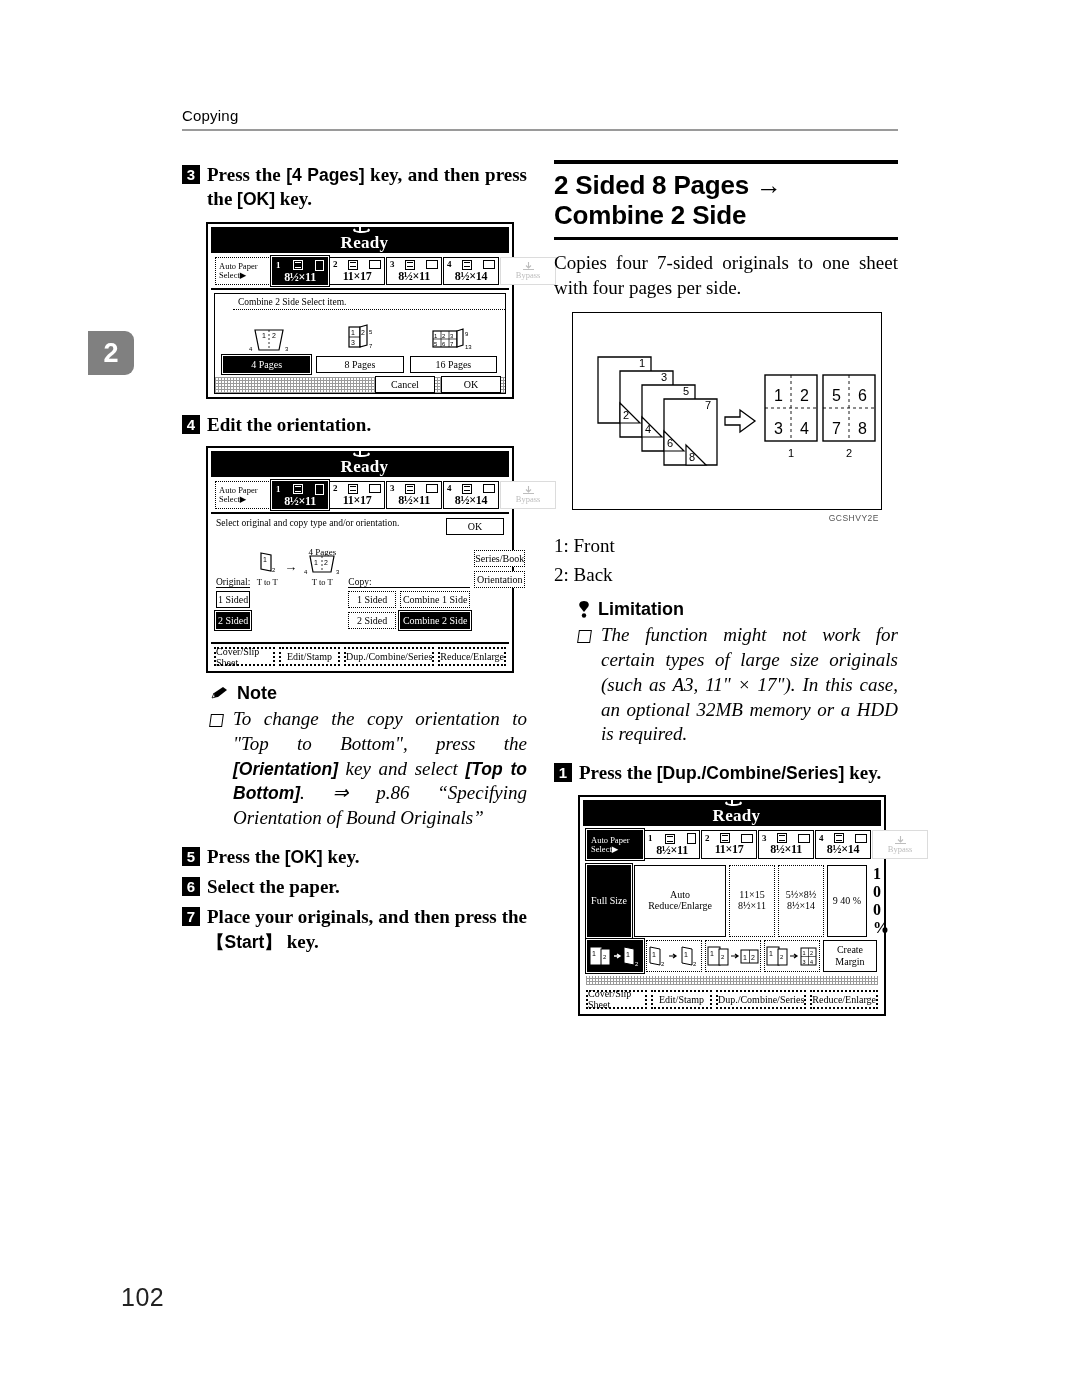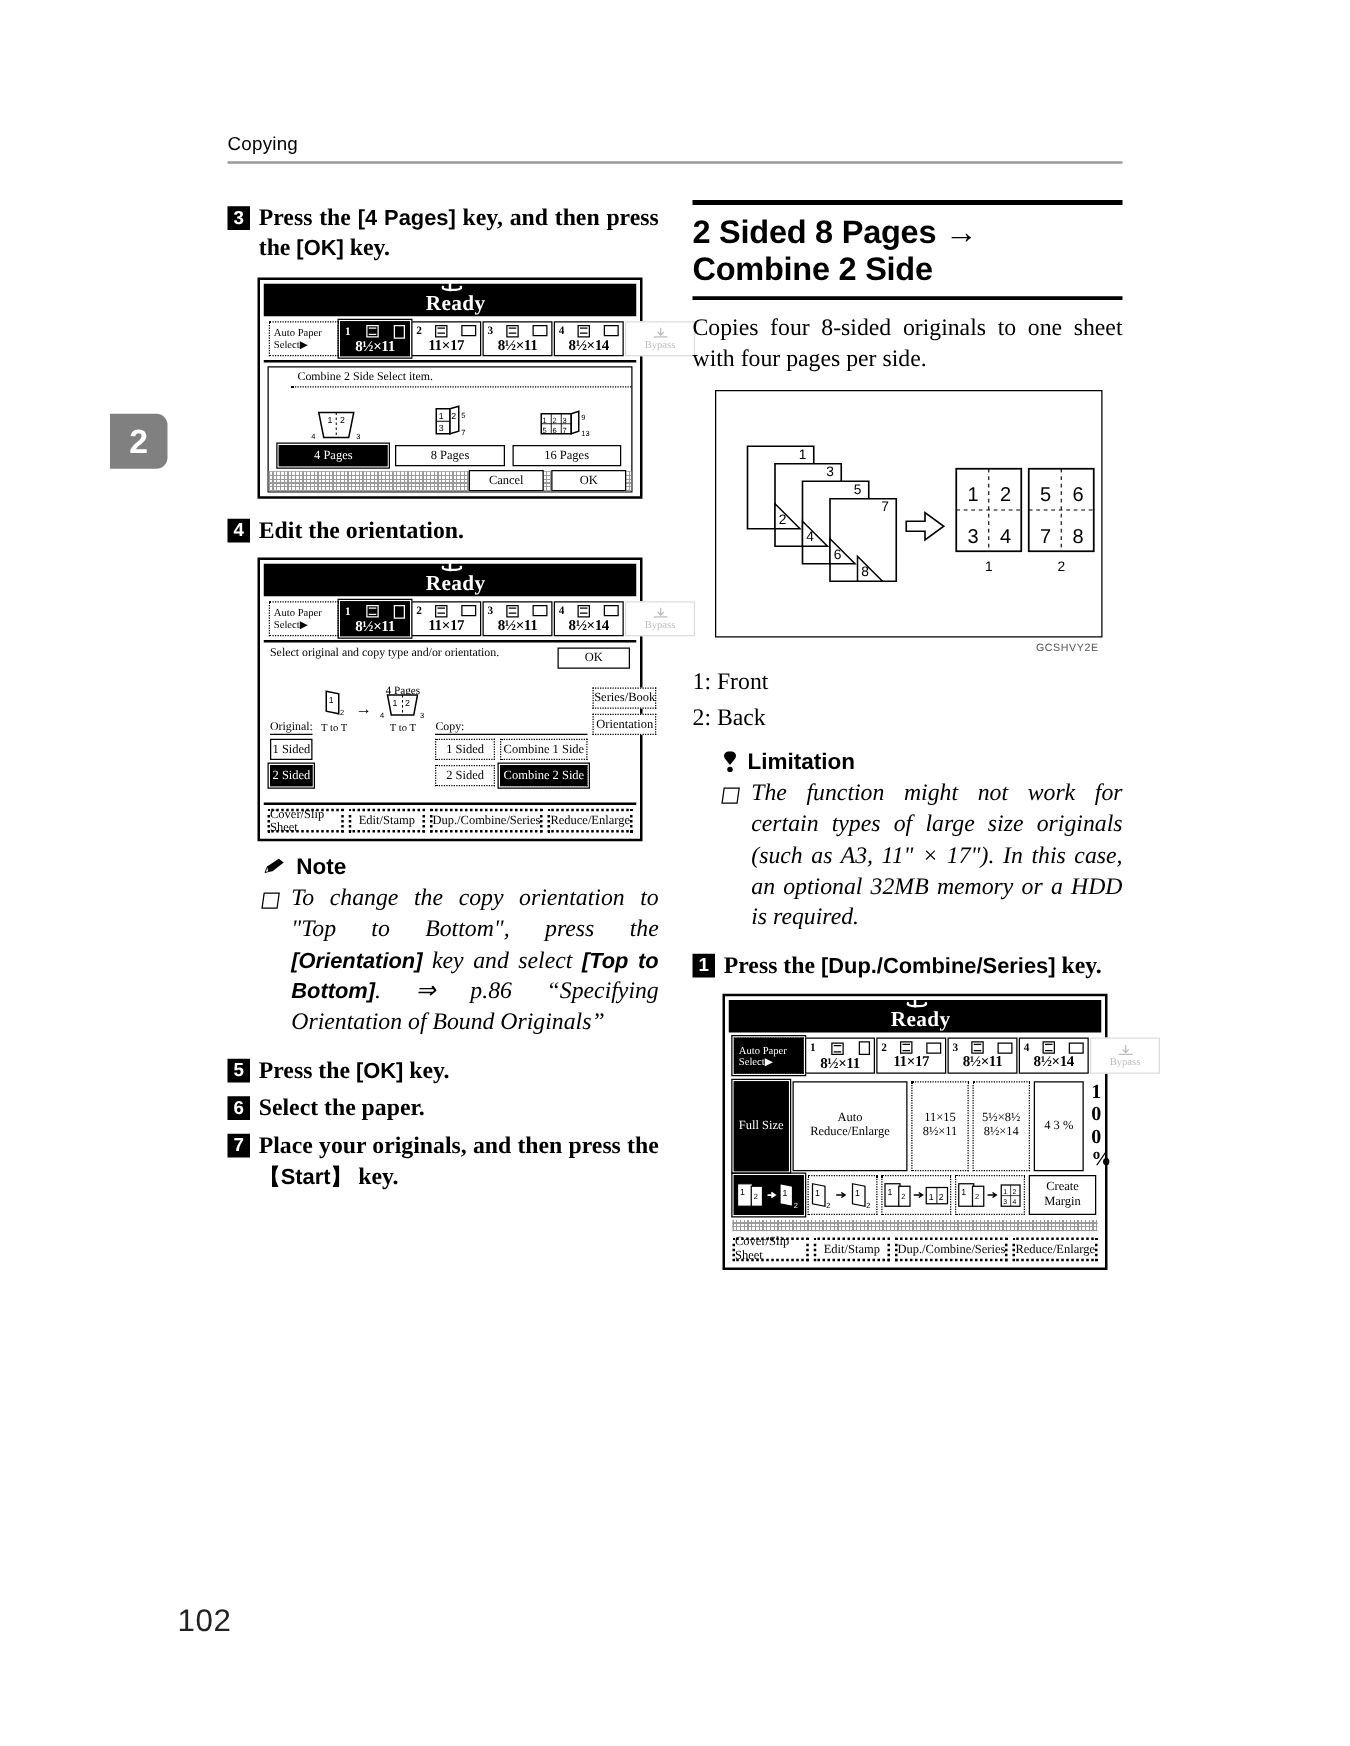--- a/index.html
+++ b/index.html
@@ -466,21 +466,21 @@
     bottom: -14px;
     font-family: "Liberation Sans", sans-serif;
     font-size: 8.5px;
     color: #555;
     letter-spacing: .5px;
   }
 
   
   .folio {
     position: absolute;
-    left: 142px;
+    left: 121px;
     top: 1283px;
     font-family: "Liberation Sans", sans-serif;
     font-size: 25px;
     color: #222;
     letter-spacing: .5px;
   }
 
   svg { display:block; }
 </style>
 </head>
@@ -782,21 +782,21 @@
       </div>
     </div>
   </div>
 
   <div class="col-right">
 
     <div class="sect-rule-top"></div>
     <div class="sect-title">2 Sided 8 Pages → Combine 2 Side</div>
     <div class="sect-rule-bot"></div>
 
-    <p class="body-para">Copies four 8-sided originals to one sheet with four pages per side.</p>
+    <p class="body-para">Copies four 7-sided originals to one sheet with four pages per side.</p>
 
     <div class="illus-box">
       <svg width="306" height="194" viewBox="0 0 306 194">
 
         <g fill="#fff" stroke="#000" stroke-width="1.3">
           <path d="M25 44 L78 44 L78 110 L25 110 Z"></path>
           <path d="M47 58 L100 58 L100 124 L47 124 Z"></path>
           <path d="M69 72 L122 72 L122 138 L69 138 Z"></path>
           <path d="M91 86 L144 86 L144 152 L91 152 Z"></path>
         </g>
@@ -921,21 +921,21 @@
           </div>
         </div>
 
         <div class="zoom-row">
           <div class="z-btn sel" style="flex:0 0 44px;">Full Size</div>
           <div class="z-btn" style="flex:0 0 92px;">Auto Reduce/Enlarge</div>
           <div class="z-btn dot" style="flex:0 0 46px;white-space:pre-line;">11×15
 8½×11</div>
           <div class="z-btn dot" style="flex:0 0 46px;white-space:pre-line;">5½×8½
 8½×14</div>
-          <div class="z-btn" style="flex:0 0 40px;">4 3 %</div>
+          <div class="z-btn" style="flex:0 0 40px;">9 40 %</div>
           <div class="pct-big">1 0 0 %</div>
         </div>
 
         <div class="dup-row">
           <div class="d-btn sel">
             <svg width="54" height="24" viewBox="0 0 54 24">
               <rect x="2" y="3" width="12" height="18" fill="#fff" stroke="#000" stroke-width="1"></rect>
               <text x="4" y="12" font-size="7" font-family="Liberation Sans" fill="#000">1</text>
               <rect x="13" y="5" width="9" height="16" fill="#fff" stroke="#000" stroke-width="1"></rect>
               <text x="15" y="15" font-size="6" font-family="Liberation Sans" fill="#000">2</text>

